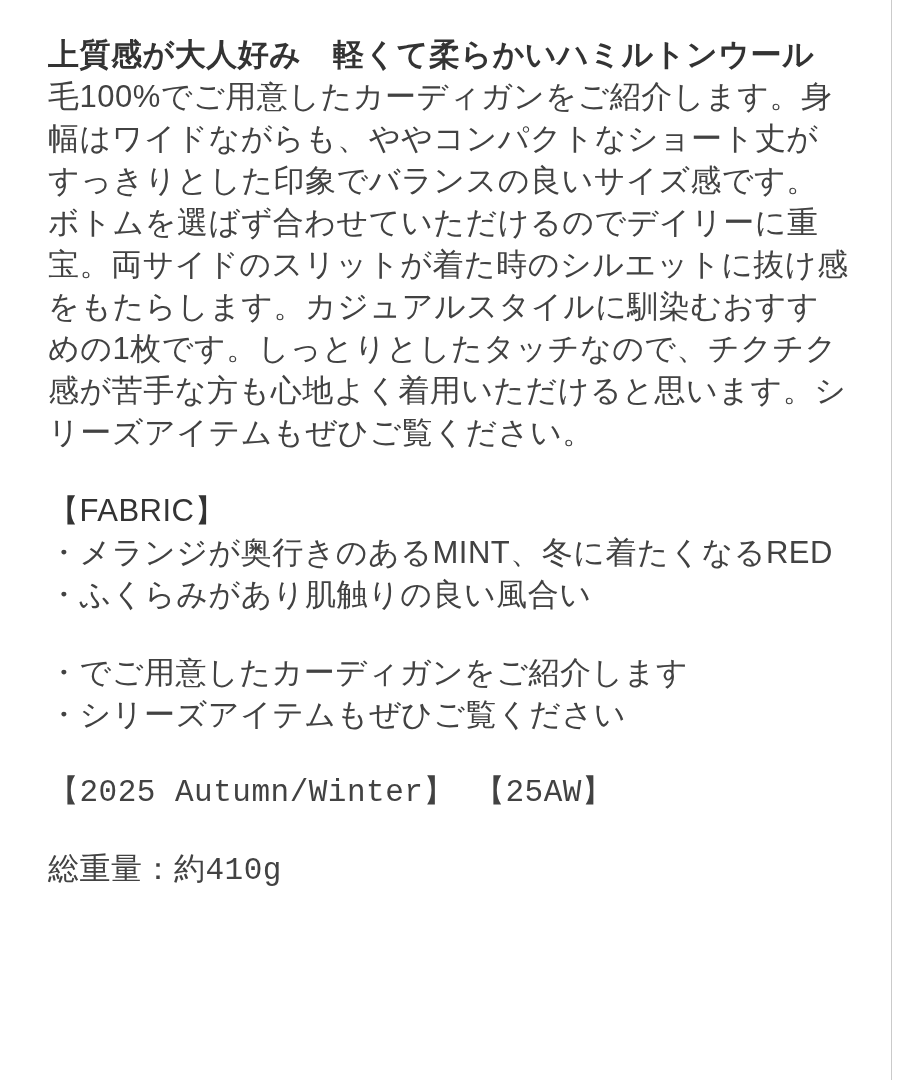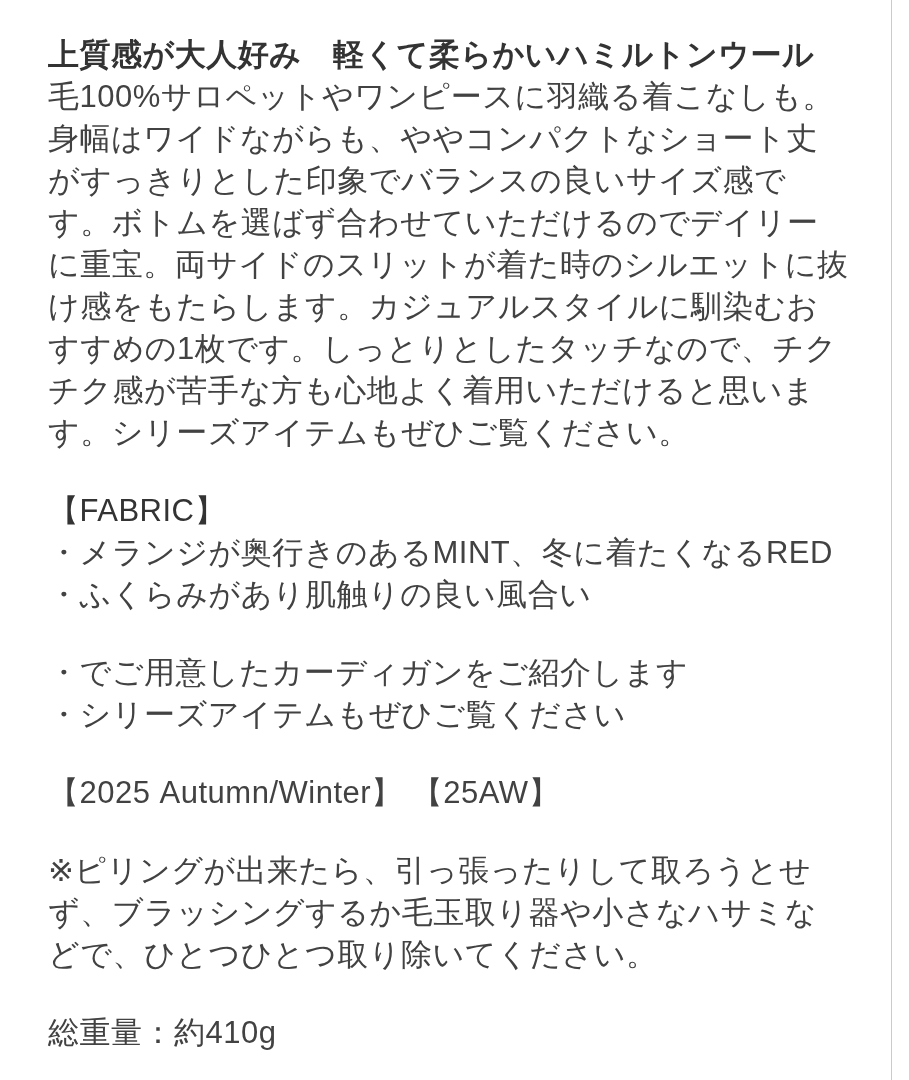--- a/index.html
+++ b/index.html
@@ -46,43 +46,43 @@
     font-weight: 400;
     color: #333333;
   }
   .bullet-line {
     margin: 0;
   }
   .season-line,
   .care-note,
   .weight-line {
     margin-top: 36px;
+    font-family: Liberation Mono, monospace;
   }
   p { margin: 0; }
 </style>
 </head>
 <body>
 
 <div class="page">
 
   <h1 class="heading">上質感が大人好み　軽くて柔らかいハミルトンウール</h1>
 
-  <p class="description">毛100%サロペットやワンピースに羽織る着こなしも。身幅はワイドながらも、ややコンパクトなショート丈がすっきりとした印象でバランスの良いサイズ感です。ボトムを選ばず合わせていただけるのでデイリーに重宝。両サイドのスリットが着た時のシルエットに抜け感をもたらします。カジュアルスタイルに馴染むおすすめの1枚です。しっとりとしたタッチなので、チクチク感が苦手な方も心地よく着用いただけると思います。シリーズアイテムもぜひご覧ください。</p>
+  <p class="description">毛100%でご用意したカーディガンをご紹介します。身幅はワイドながらも、ややコンパクトなショート丈がすっきりとした印象でバランスの良いサイズ感です。ボトムを選ばず合わせていただけるのでデイリーに重宝。両サイドのスリットが着た時のシルエットに抜け感をもたらします。カジュアルスタイルに馴染むおすすめの1枚です。しっとりとしたタッチなので、チクチク感が苦手な方も心地よく着用いただけると思います。シリーズアイテムもぜひご覧ください。</p>
 
   <div class="section">
     <div class="section-heading">【FABRIC】</div>
     <p class="bullet-line">・メランジが奥行きのあるMINT、冬に着たくなるRED</p>
     <p class="bullet-line">・ふくらみがあり肌触りの良い風合い</p>
   </div>
 
   <div class="section">
     <p class="bullet-line">・でご用意したカーディガンをご紹介します</p>
     <p class="bullet-line">・シリーズアイテムもぜひご覧ください</p>
   </div>
 
   <p class="season-line">【2025 Autumn/Winter】 【25AW】</p>
 
-  <p class="care-note">※ピリングが出来たら、引っ張ったりして取ろうとせず、ブラッシングするか毛玉取り器や小さなハサミなどで、ひとつひとつ取り除いてください。</p>
 
   <p class="weight-line">総重量：約410g</p>
 
   <div class="right-border"></div>
 </div>
 
 </body></html>

